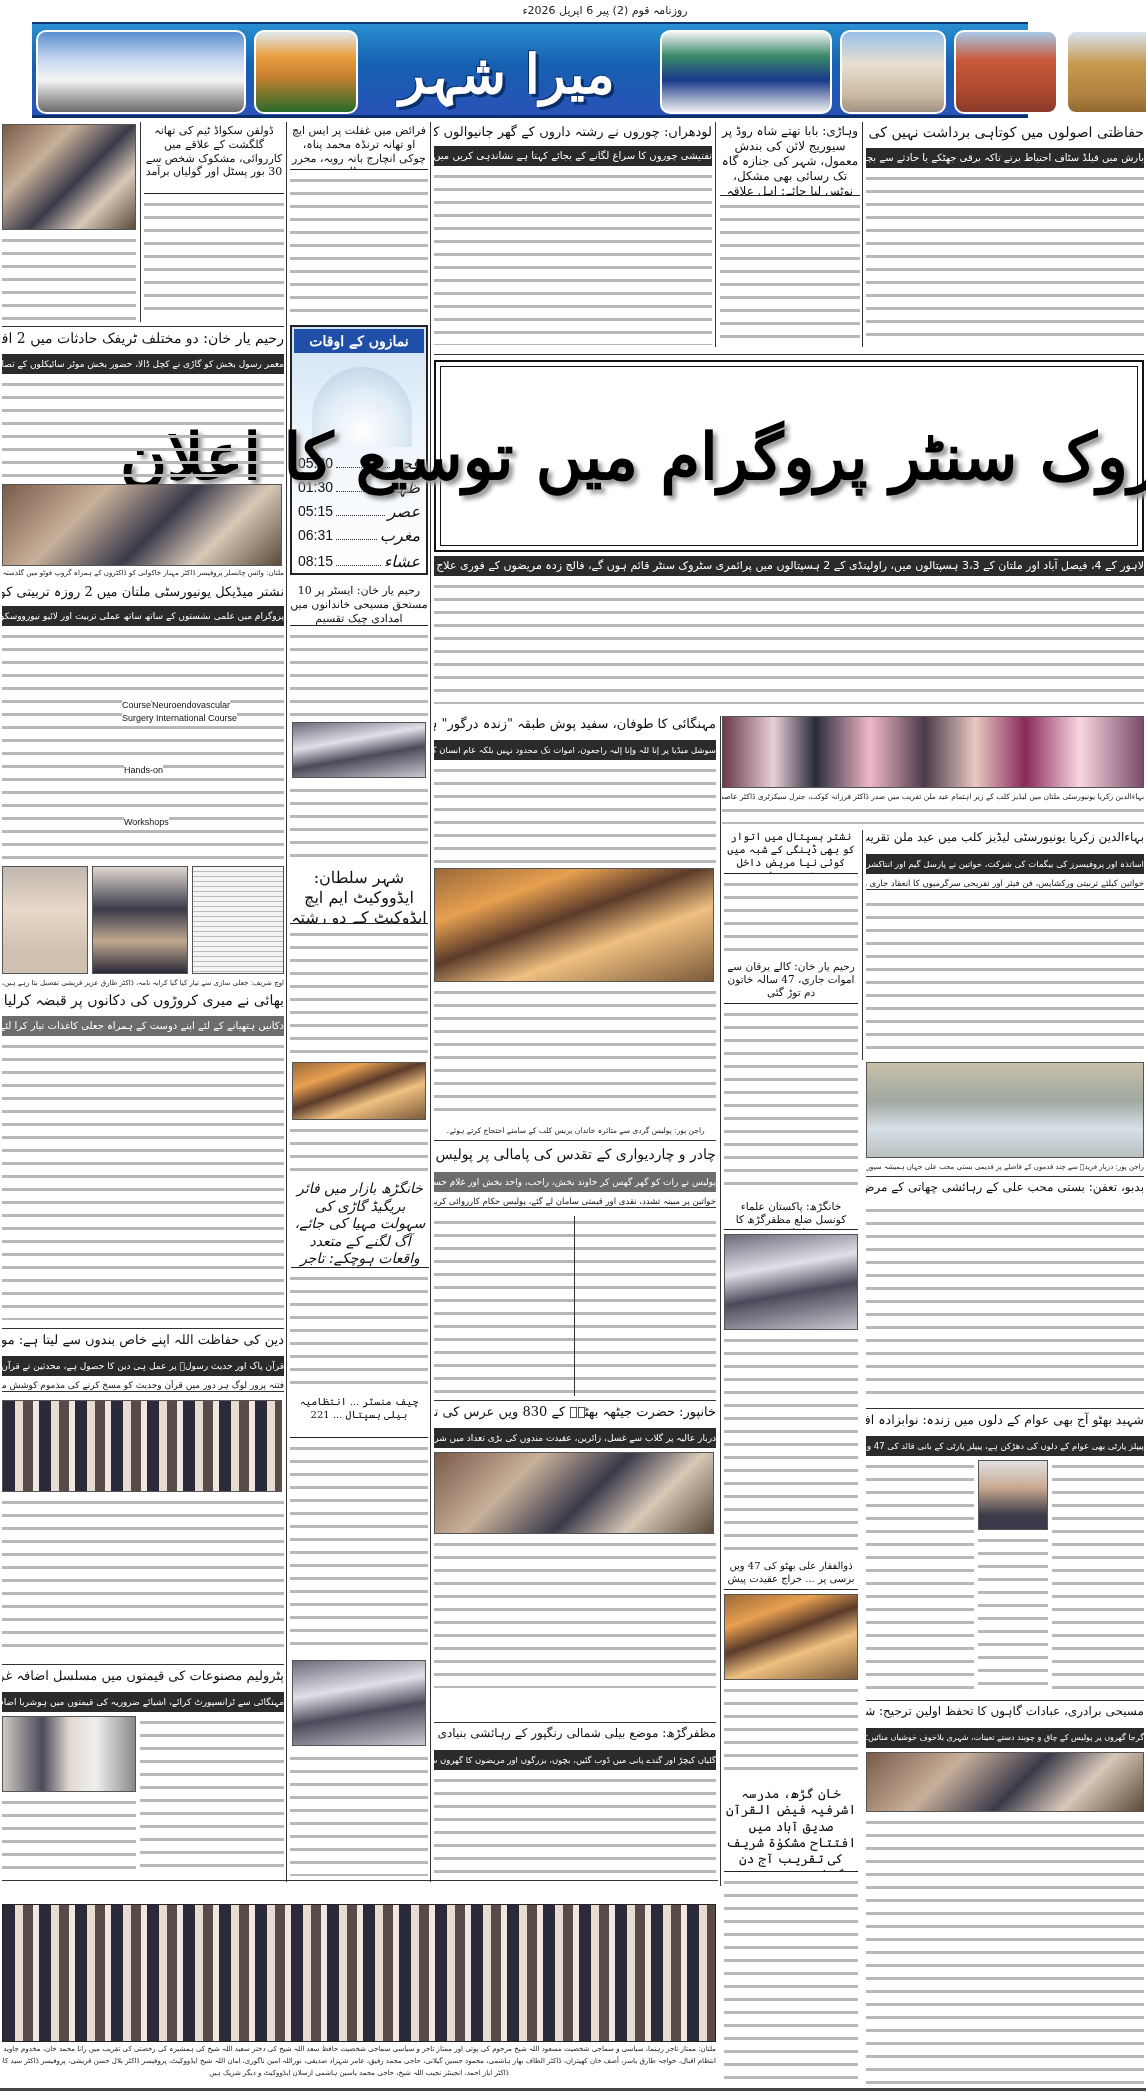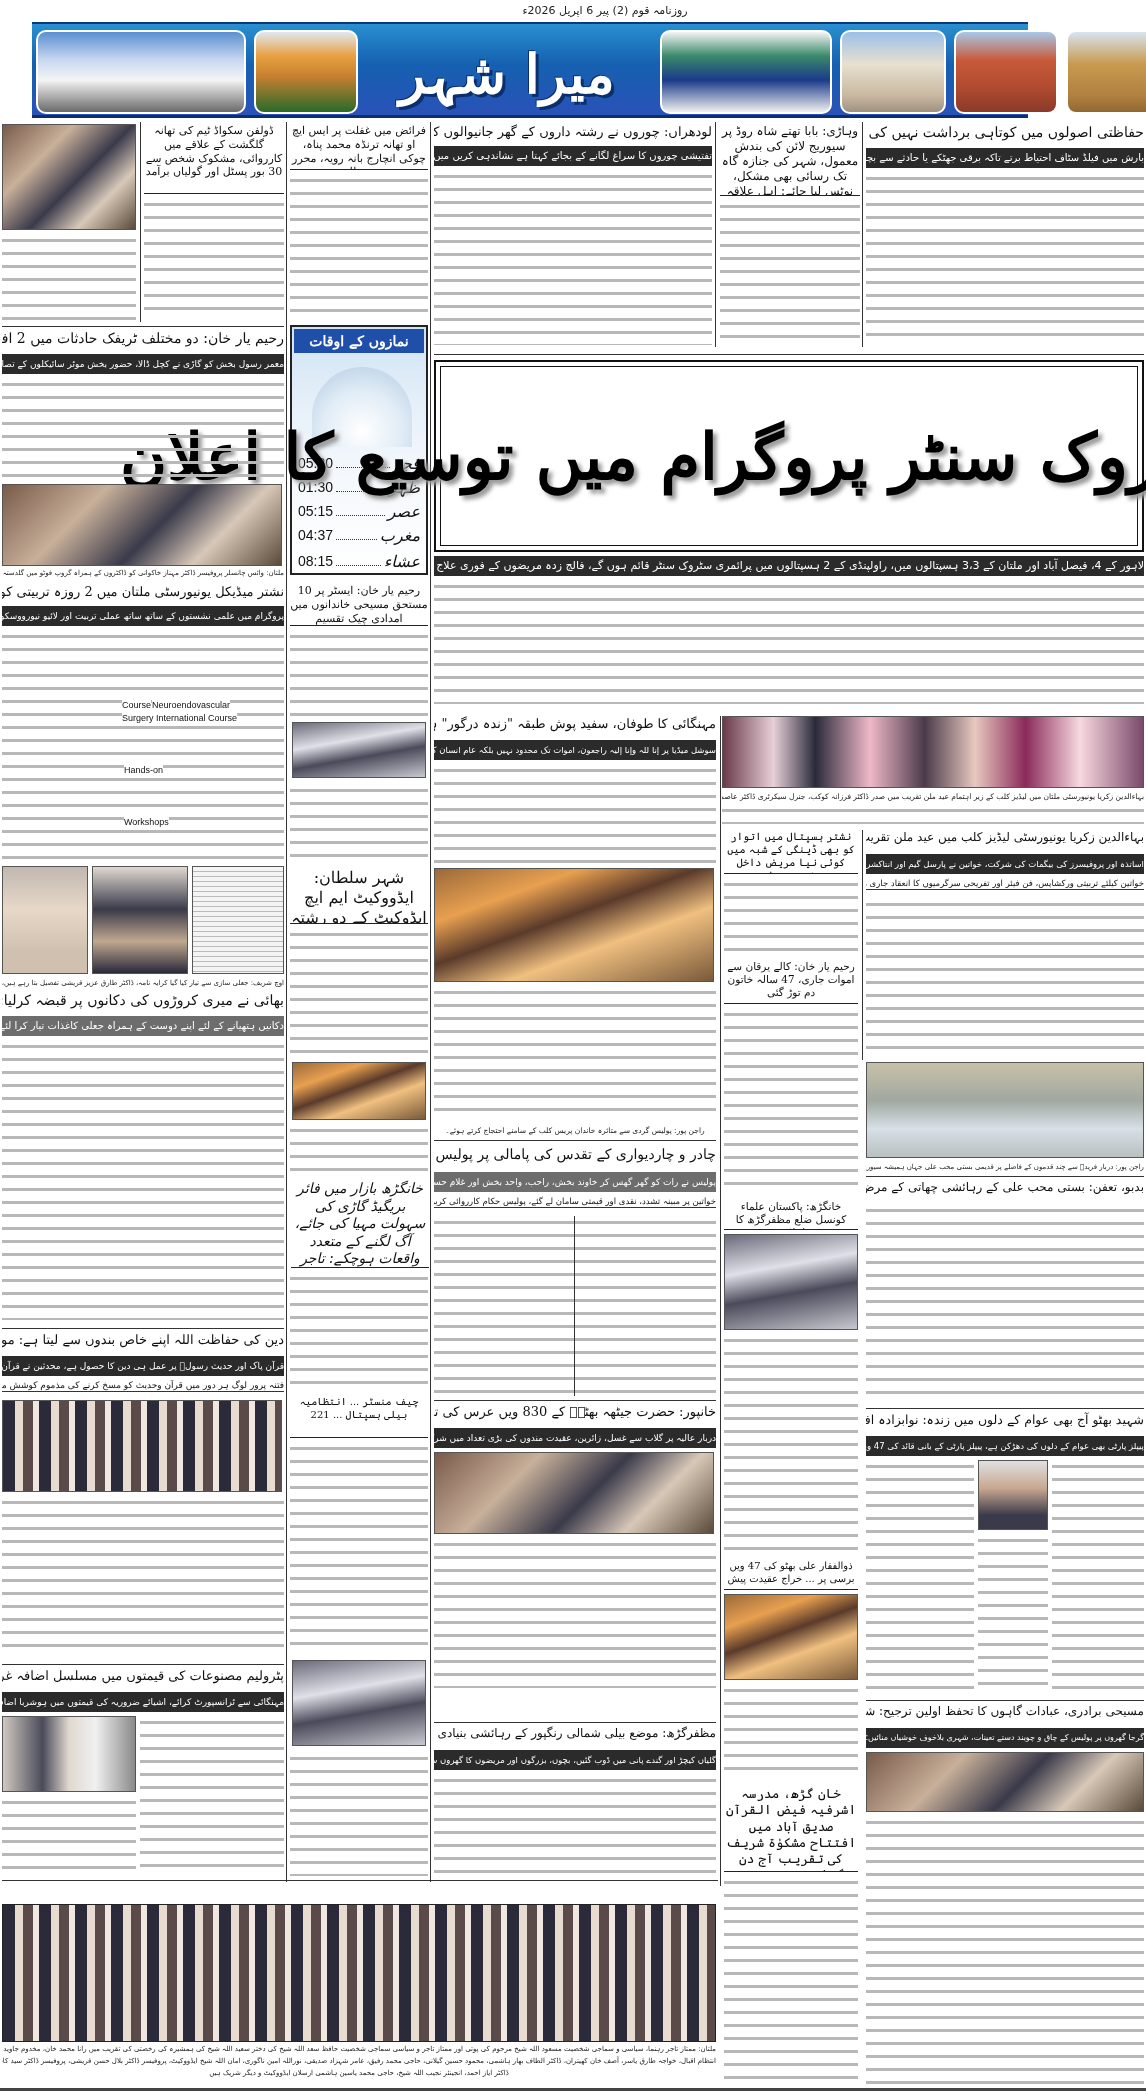--- a/index.html
+++ b/index.html
@@ -88,21 +88,21 @@
       <span class="ptime">01:30</span>
   </div>
   <div class="prayer-row" style="top:174px;">
     <span class="pname">عصر</span>
       <span class="dots"></span>
       <span class="ptime">05:15</span>
   </div>
   <div class="prayer-row" style="top:198px;">
     <span class="pname">مغرب</span>
       <span class="dots"></span>
-      <span class="ptime">04:37</span>
+      <span class="ptime">06:31</span>
   </div>
   <div class="prayer-row" style="top:224px;">
     <span class="pname">عشاء</span>
       <span class="dots"></span>
       <span class="ptime">08:15</span>
   </div>
 </div>
 
 <div class="h-rule" style="left:434px;top:354px;width:710px;"></div>
 <div class="main-hl">

